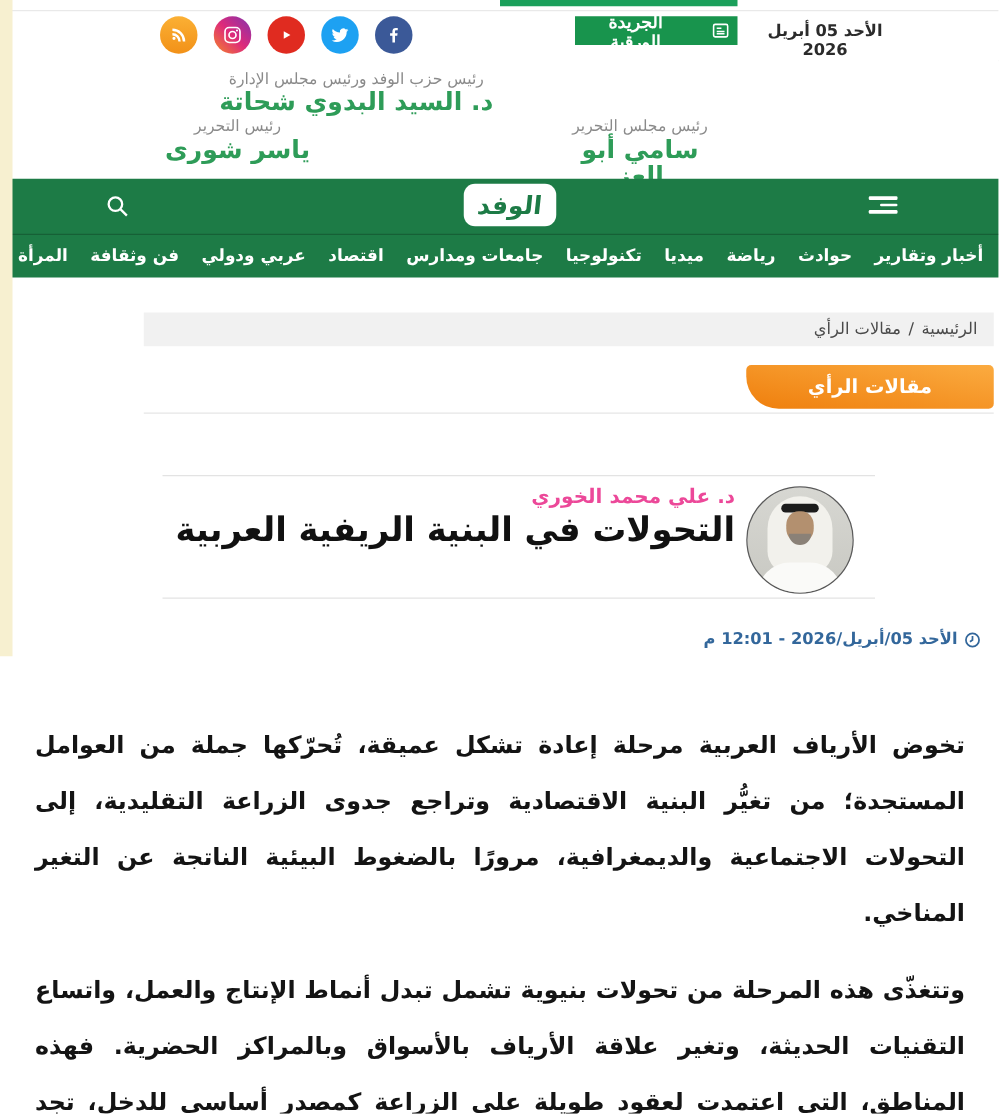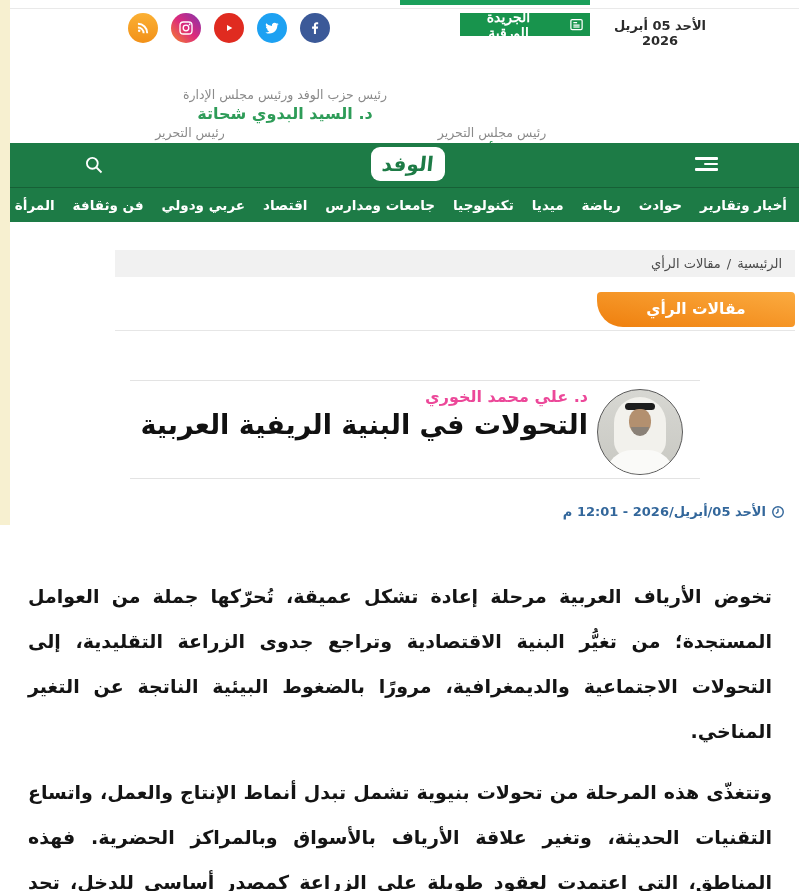--- a/index.html
+++ b/index.html
@@ -20,23 +20,23 @@
   .soc.tw{background:#1da1f2;}
   .soc.fb{background:#3b5998;}
   .paper-btn{position:absolute;left:460px;top:4px;width:130px;height:23px;background:#18944d;color:#fff;
              display:flex;direction:rtl;align-items:center;justify-content:center;gap:18px;
              font-size:14px;font-weight:bold;border:none;cursor:pointer;}
   .top-date{position:absolute;left:600px;top:9px;width:120px;font-size:13px;color:#2b2b2b;
             font-weight:600;direction:rtl;text-align:center;}
   
   .masthead{position:absolute;left:0;top:48px;width:799px;height:95px;background:#fff;}
   .mh-center{position:absolute;left:120px;top:6px;width:330px;text-align:center;direction:rtl;}
-  .mh-label{font-size:12.5px;color:#8a8a8a;line-height:17px;margin-top:32px;}
-  .mh-name{font-size:16px;color:#2e9c58;font-weight:bold;line-height:21px;}
-  .mh-right{position:absolute;left:427px;top:44px;width:130px;text-align:center;direction:rtl;}
+  .mh-label{font-size:12.5px;color:#8a8a8a;line-height:17px;}
+  .mh-name{font-size:20px;color:#2e9c58;font-weight:bold;line-height:21px;}
+  .mh-right{position:absolute;left:447px;top:44px;width:130px;text-align:center;direction:rtl;}
   .mh-left{position:absolute;left:120px;top:44px;width:140px;text-align:center;direction:rtl;}
   
   .nav{position:absolute;left:0;top:143px;width:799px;height:79px;background:#1d7b46;}
   .nav-row1{position:relative;height:44px;border-bottom:1px solid rgba(0,0,0,0.22);}
   .search-btn{position:absolute;left:84px;top:12px;width:20px;height:20px;cursor:pointer;}
   .logo-box{position:absolute;left:371px;top:4px;width:74px;height:34px;background:#fff;border-radius:9px;
             display:flex;align-items:center;justify-content:center;cursor:pointer;}
   .logo-text{color:#1d7b46;font-weight:bold;font-size:20px;transform:skewX(-6deg);}
   .burger{position:absolute;left:695px;top:14px;width:23px;cursor:pointer;display:flex;flex-direction:column;
           align-items:flex-end;gap:3px;}

